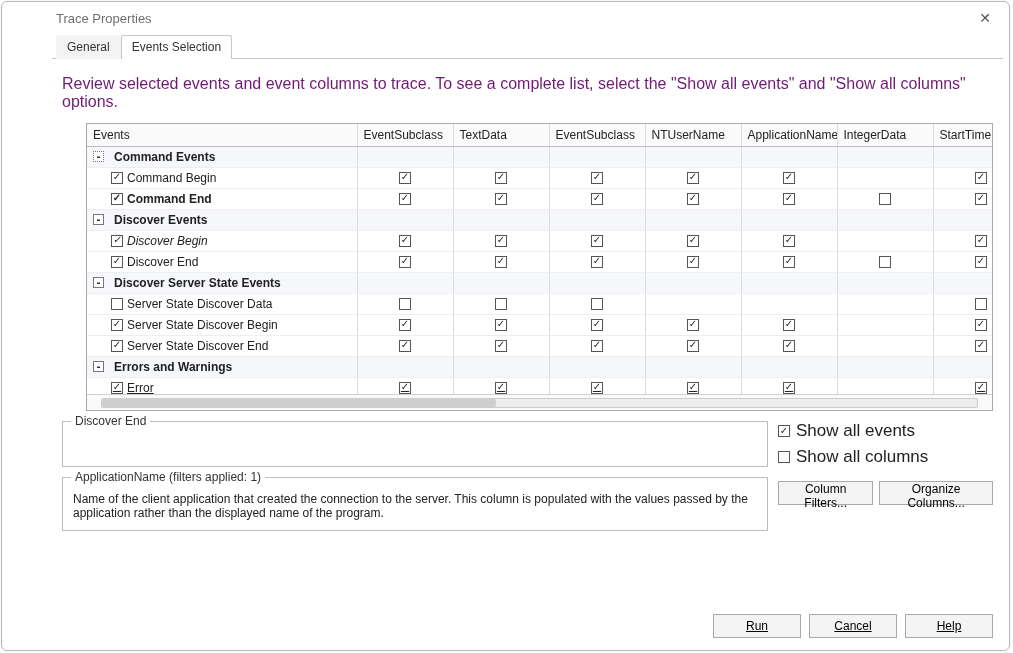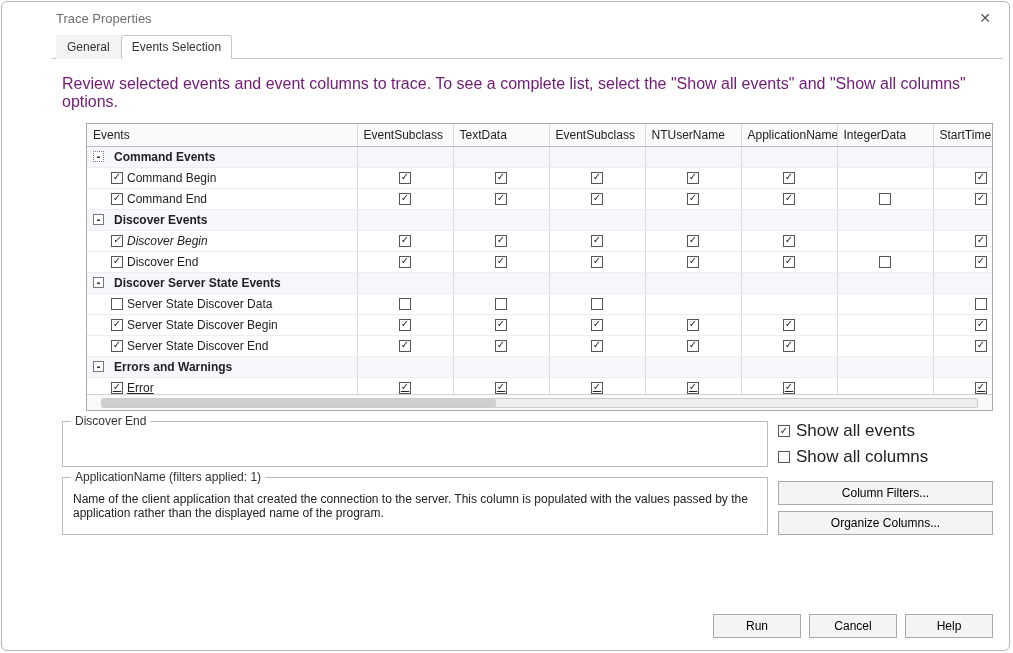--- a/index.html
+++ b/index.html
@@ -195,42 +195,42 @@
     width:215px;
     display:flex;
     flex-direction:column;
     justify-content:center;
     gap:6px;
     font-size:17px;
   }
   .rightbtns {
     width:215px;
     display:flex;
-    flex-direction:column;
+    flex-direction:row;
     gap:6px;
     justify-content:flex-start;
     padding-top:4px;
   }
   .optline { display:flex; align-items:center; gap:6px;}
   .btn {
     height:24px;
     border:1px solid #a9a9a9;
     background:#f4f4f4;
     font-size:12px;
     cursor:pointer;
     padding:0 10px;
     min-width:88px;
   }
   .footer {
     display:flex;
     justify-content:flex-end;
     gap:8px;
     padding:10px 16px 12px 16px;
   }
-  .footer .btn { width:86px;}
+  .footer .btn { width:86px;text-decoration:underline;}
 </style>
 </head>
 <body>
 
 <div class="window">
   <div class="titlebar">
     <span>Trace Properties</span>
     <span class="close">✕</span>
   </div>
 
@@ -309,21 +309,21 @@
                   <span class="chk on"></span>
                 </td>
                 <td class="cellchk"></td>
                 <td class="cellchk">
                   <span class="chk on"></span>
                 </td>
                 <td></td>
               </tr>
               <tr>
                 <td class="eventname">
-                  <span class="evcell" style="padding-left: 18px;">
+                  <span class="evcell" style="padding-left: 18px; font-weight: bold;">
                     <span class="chk on"></span>
                     <span>Command End</span>
                   </span>
                 </td>
                 <td class="cellchk">
                   <span class="chk on"></span>
                 </td>
                 <td class="cellchk">
                   <span class="chk on"></span>
                 </td>

